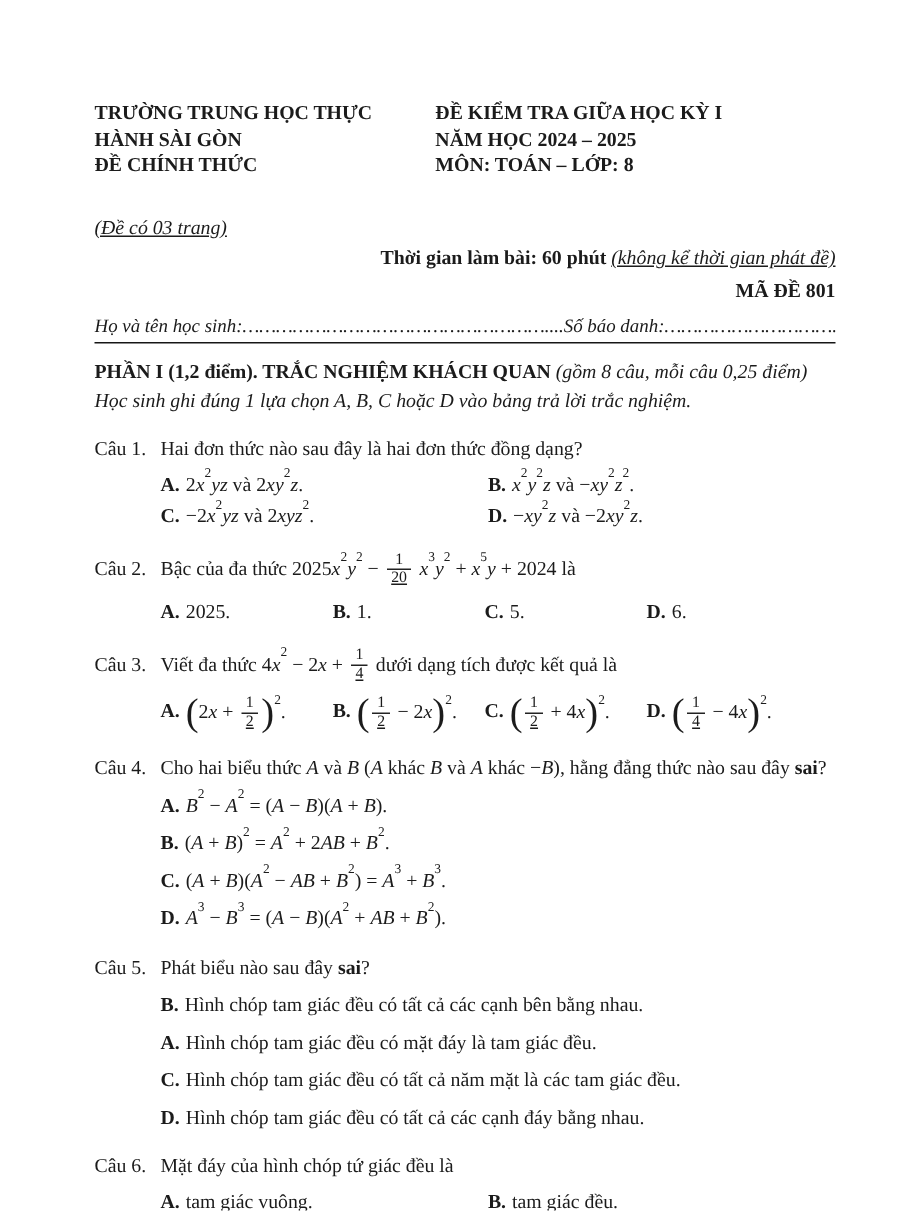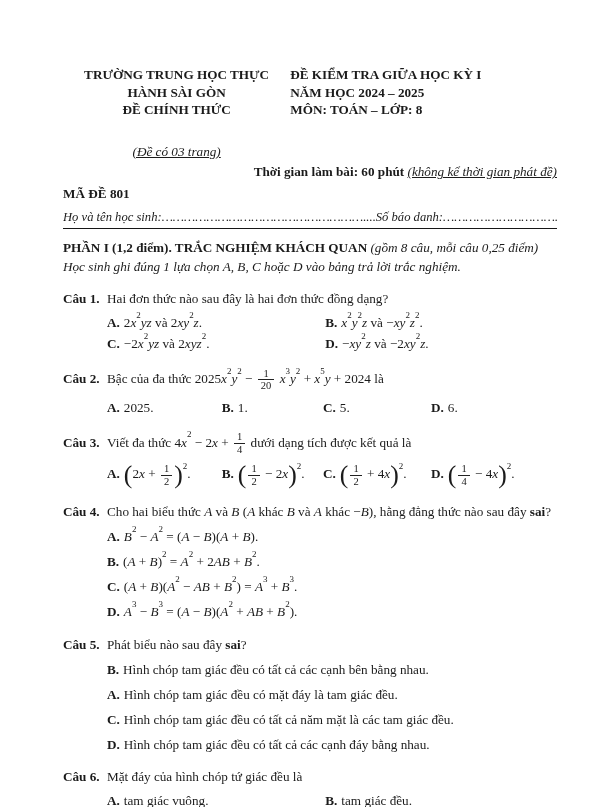--- a/index.html
+++ b/index.html
@@ -4,43 +4,43 @@
 <style>
   html,body{margin:0;padding:0;background:#ffffff;}
   body{width:615px;height:807px;overflow:hidden;
        font-family:"Liberation Serif","DejaVu Serif",serif;
        color:#1b1b1b;font-size:13.2px;line-height:1.3;}
   .page{padding:66px 58px 0 63px;box-sizing:border-box;width:615px;height:807px;}
   .b{font-weight:bold;}
   .i{font-style:italic;}
   .u{text-decoration:underline;margin-top:24px;}
   .hrow{display:flex;}
-  .hleft{width:46%;text-align:center;}
+  .hleft{width:46%;}
   .hright{flex:1;text-align:left;}
   .hleft div,.hright div{line-height:1.33;}
   .duration{margin-left:190px;text-align:right;margin-top:3px;white-space:nowrap;}
-  .examcode{text-align:left;margin-top:5px;font-weight:bold;}
+  .examcode{text-align:right;margin-top:5px;font-weight:bold;}
   .studentline{margin-top:6px;font-style:italic;font-size:12.6px;white-space:nowrap;overflow:hidden;}
   .rule{border-top:1.9px solid #161616;margin-top:3px;}
   .sectiontitle{margin-top:10px;}
   .instruction{font-style:italic;margin-top:2px;}
   .question{margin-top:15px;}
-  .qlabel{font-weight:bold;display:inline-block;min-width:44px;}
+  .qlabel{font-weight:normal;display:inline-block;min-width:44px;}
   .opts{margin-left:44px;margin-top:7px;}
   .opts.grid2{display:grid;grid-template-columns:48.5% 1fr;row-gap:4px;}
   .opts.grid4{display:grid;grid-template-columns:25.5% 22.5% 24% 28%;}
   .opts.list .option{display:block;margin:8px 0;}
   .olabel{font-weight:bold;margin-right:4px;}
   .mi{font-style:italic;}
   .mn{font-style:normal;}
   sup.s{font-size:0.68em;position:relative;top:-0.45em;line-height:0;font-style:normal;}
   .frac{display:inline-block;text-align:center;vertical-align:middle;
         font-size:0.8em;line-height:1.12;margin:0 2px;font-style:normal;}
   .frac .fn{display:block;padding:0 3px;border-bottom:1px solid #222;}
-  .frac .fd{display:block;padding:0 3px;}
+  .frac .fd{display:block;padding:0 3px;text-decoration:underline;}
   .bigp{font-size:1.95em;vertical-align:middle;line-height:0;font-weight:400;font-style:normal;}
 </style>
 </head>
 <body>
 
 <div class="page">
   <header>
     <div class="hrow">
       <div class="hleft">
         <div class="b">TRƯỜNG TRUNG HỌC THỰC HÀNH SÀI GÒN</div>

